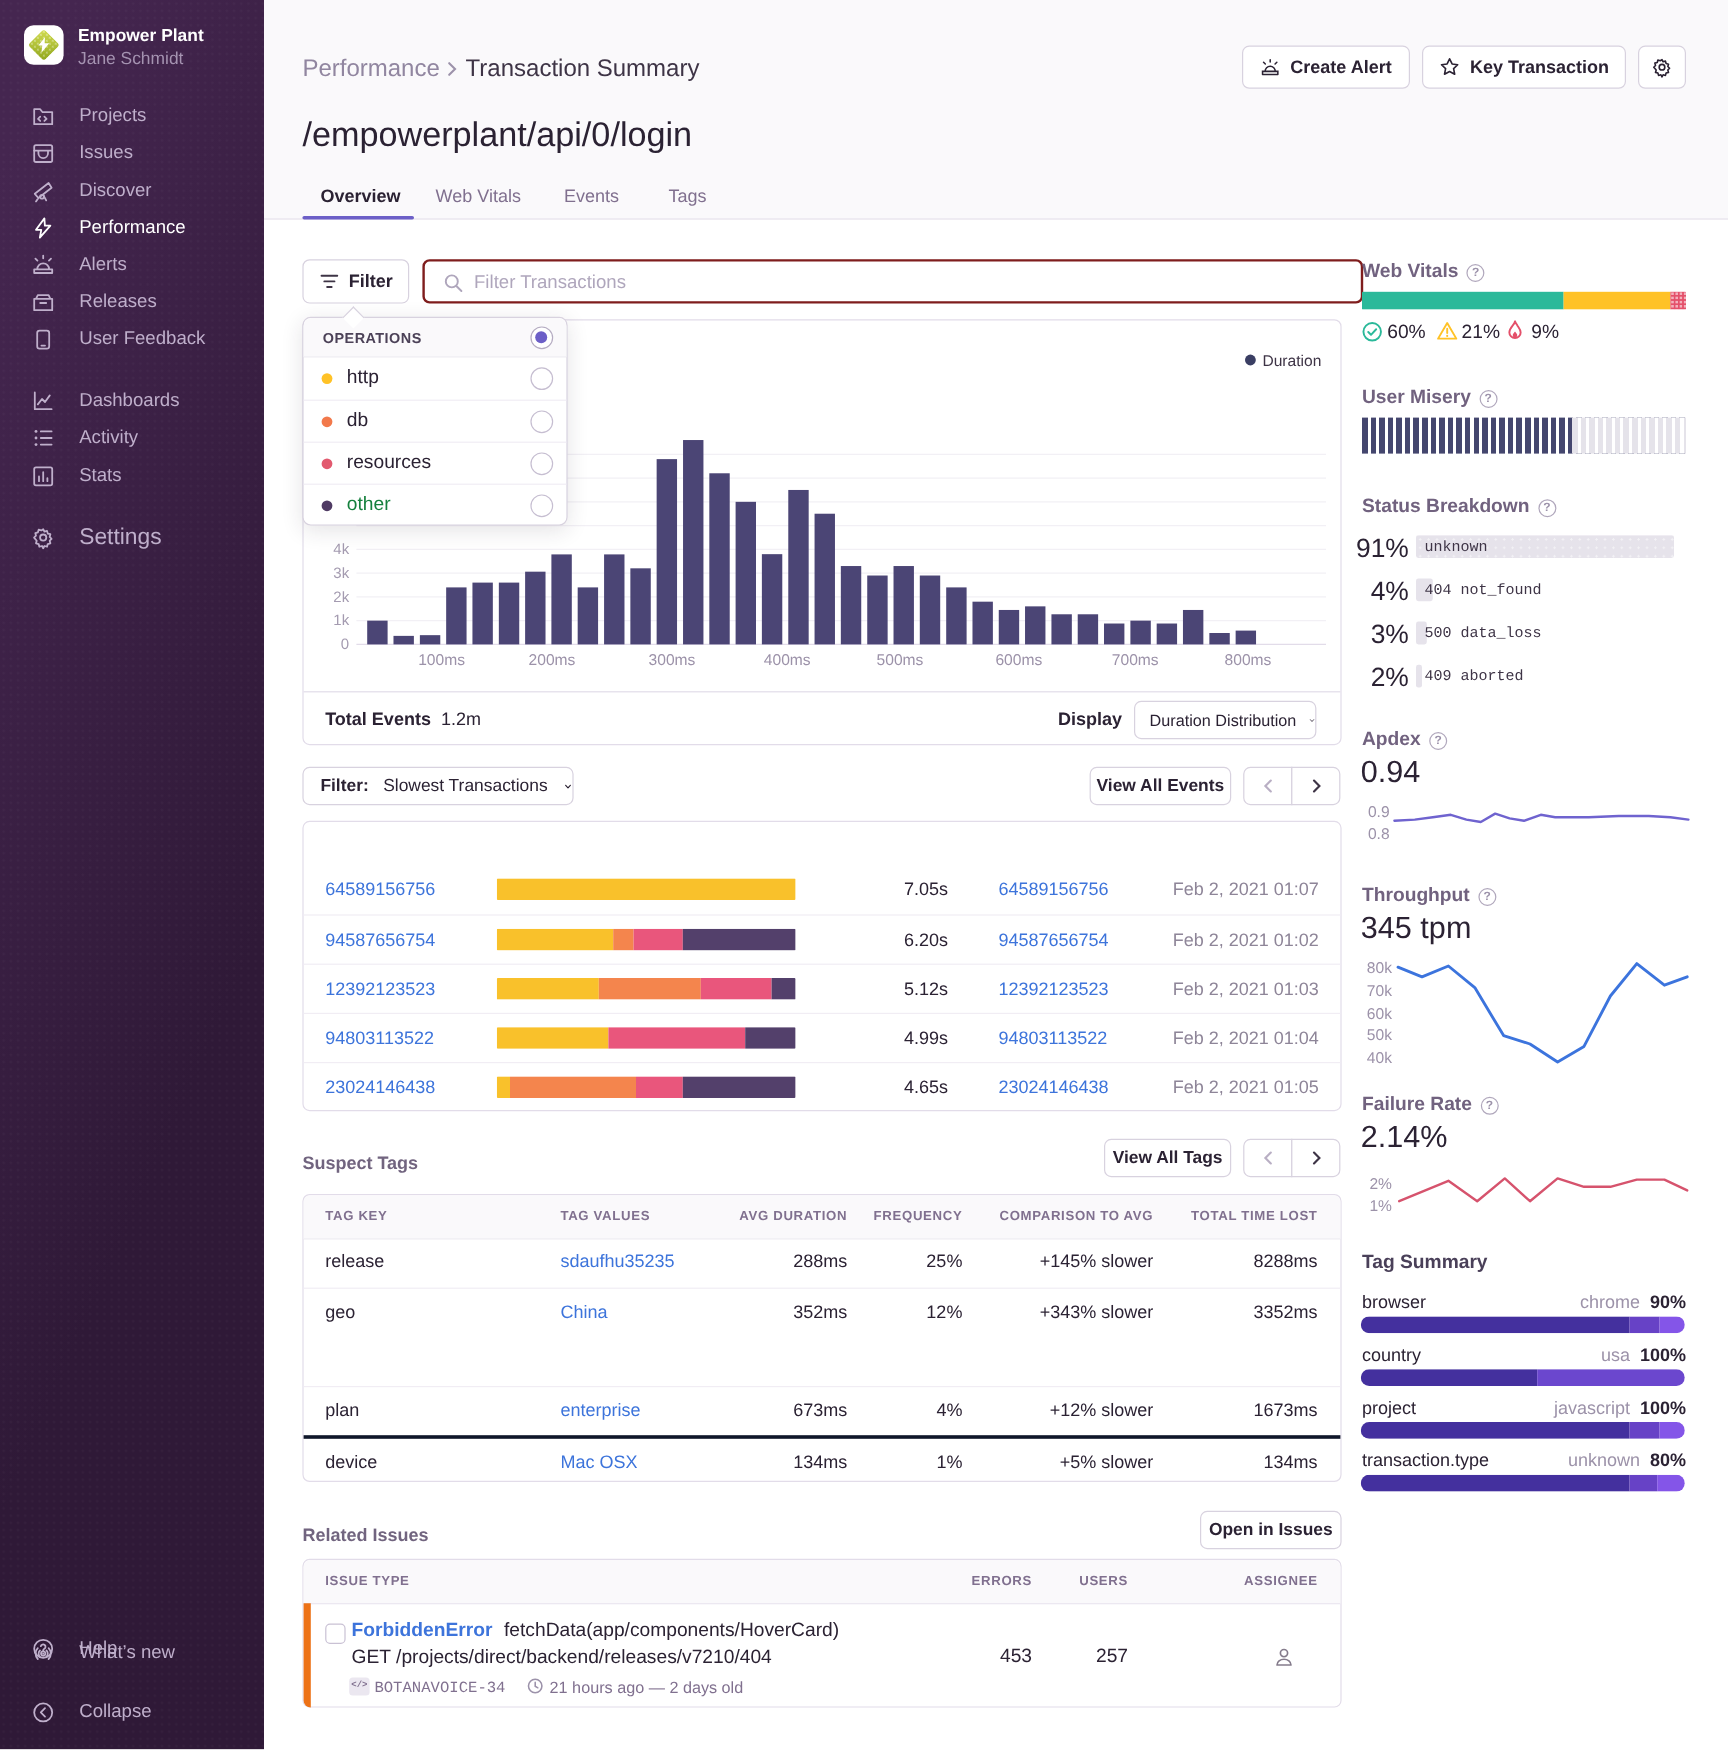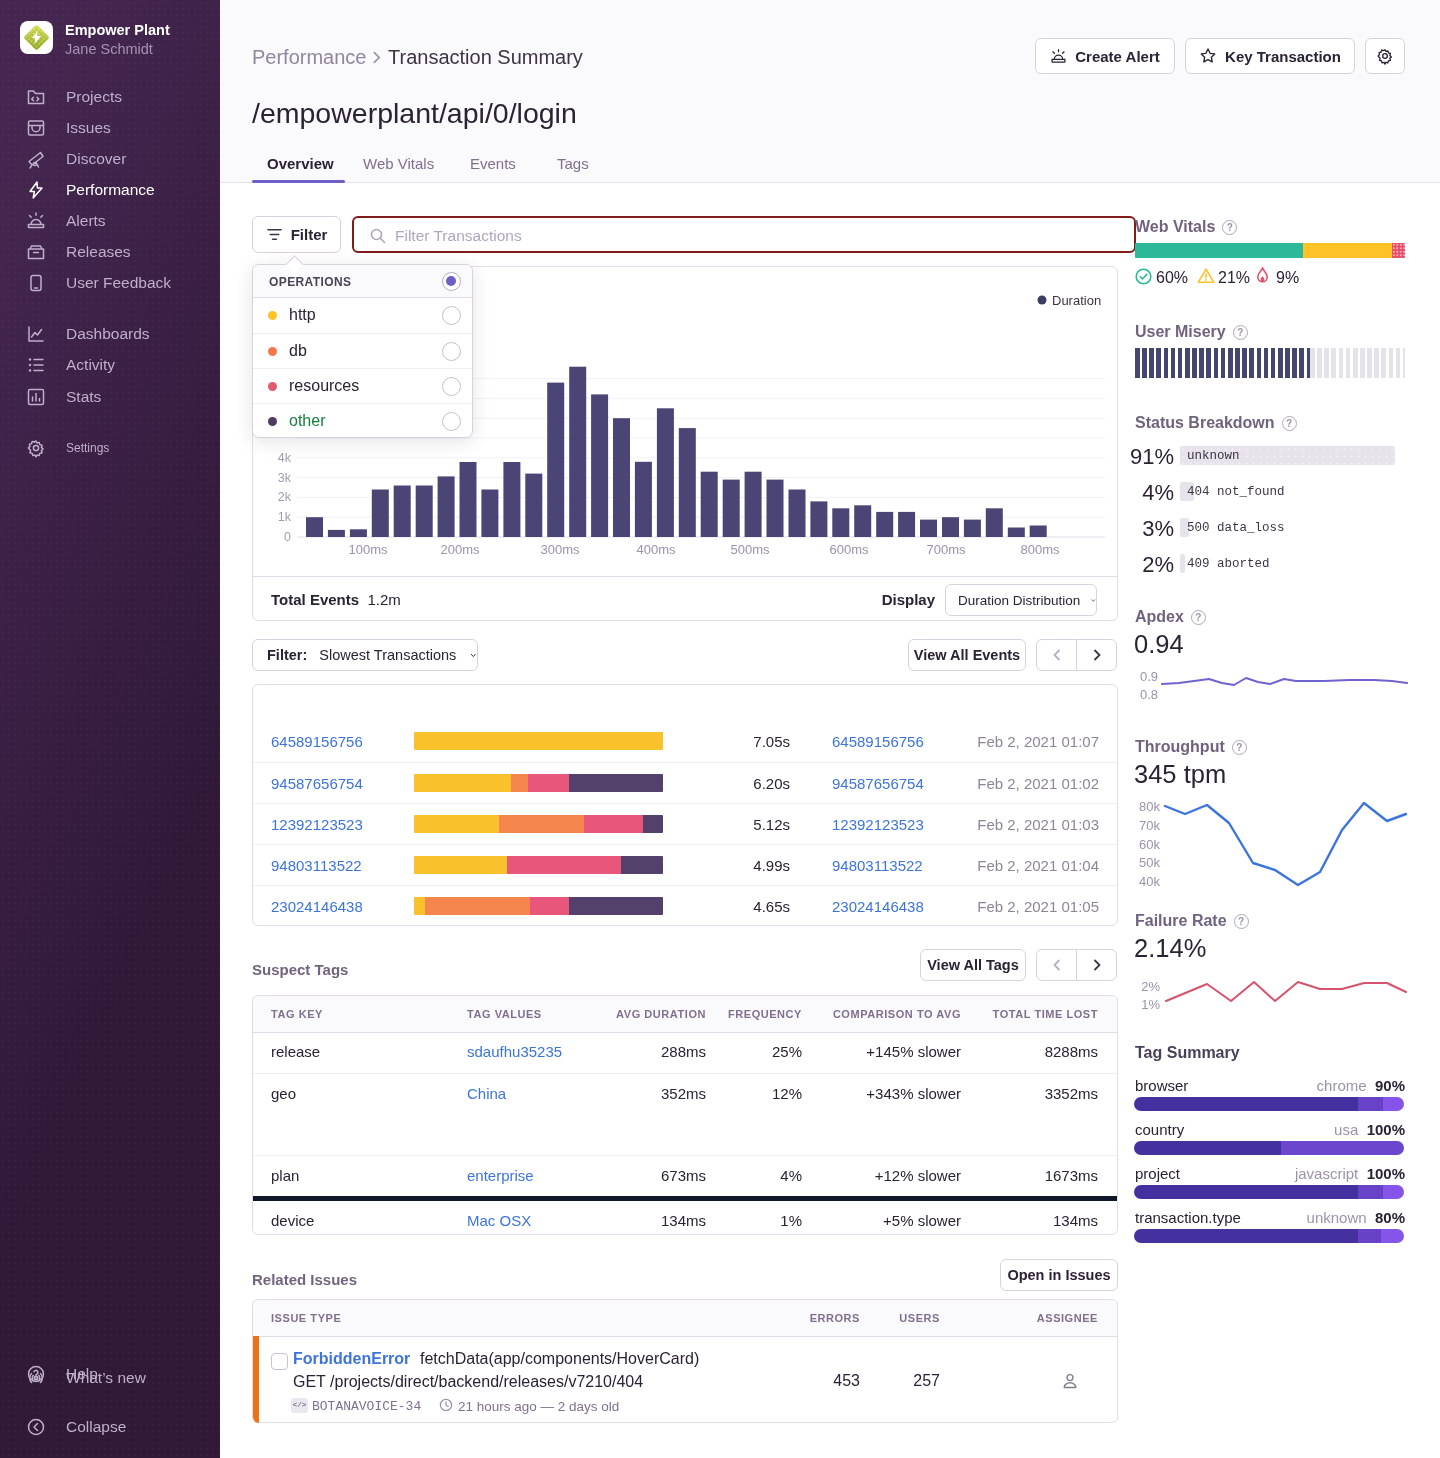--- a/index.html
+++ b/index.html
@@ -100,21 +100,21 @@
             <rect x="2.5" y="2.5" width="15" height="15" rx="1.5" stroke="#BFAFCB" stroke-width="1.5" fill="none" stroke-linecap="round" stroke-linejoin="round"></rect>
             <path d="M6.5 14 v-4 M10 14 V6.5 M13.5 14 v-2.5" stroke="#BFAFCB" stroke-width="1.5" fill="none" stroke-linecap="round" stroke-linejoin="round"></path>
           </svg></div>
         <div class="abs" style="left:66px;top:5px;font-size:15.5px;line-height:20px;color:#BFAFCB;font-weight:normal">Stats</div>
       </div>
       <div class="abs" style="left:0;top:433px;width:220px;height:30px">
         <div class="abs" style="left:26px;top:5px;width:20px;height:20px"><svg width="20" height="20" viewBox="0 0 20 20">
             <circle cx="10" cy="10" r="2.6" stroke="#BFAFCB" stroke-width="1.5" fill="none" stroke-linecap="round" stroke-linejoin="round"></circle>
             <path d="M10 3 l1 2 2.2-.6 .6 2.2 2.2.6-.6 2.2 1.6 1.6-1.6 1.6 .6 2.2-2.2.6-.6 2.2-2.2-.6-1 2-1-2-2.2.6-.6-2.2-2.2-.6 .6-2.2L2.4 10 4 8.4 3.4 6.2 5.6 5.6 6.2 3.4 8.4 4z" stroke="#BFAFCB" stroke-width="1.5" fill="none" stroke-linecap="round" stroke-linejoin="round"></path>
           </svg></div>
-        <div class="abs" style="left:66px;top:5px;font-size:12px;line-height:20px;color:#BFAFCB;font-weight:normal">Settings</div>
+        <div class="abs" style="left:66px;top:5px;font-size:19px;line-height:20px;color:#BFAFCB;font-weight:normal">Settings</div>
       </div>
       <div class="abs" style="left:0;top:1359px;width:200px;height:30px">
         <div class="abs" style="left:26px;top:5px;width:20px;height:20px"><svg width="20" height="20" viewBox="0 0 20 20">
             <circle cx="10" cy="10" r="7.5" stroke="#BFAFCB" stroke-width="1.5" fill="none" stroke-linecap="round" stroke-linejoin="round"></circle>
             <path d="M8 7.8 a2 2 0 1 1 2.7 2.4 c-.5.3-.7.7-.7 1.3" stroke="#BFAFCB" stroke-width="1.5" fill="none" stroke-linecap="round" stroke-linejoin="round"></path>
             <circle cx="10" cy="14" r="0.9" fill="#BFAFCB"></circle>
           </svg></div>
         <div class="abs" style="left:66px;top:5px;font-size:15.5px;line-height:20px;color:#BFAFCB;font-weight:normal">Help</div>
       </div>
       <div class="abs" style="left:0;top:1363px;width:220px;height:30px">
@@ -395,21 +395,21 @@
         <span class="cell dark" style="right:19px;top:11px;font-size:15px">3352ms</span>
       </div>
       <div class="trow" style="top:159px;height:41px;border-top:1px solid #F1EDF4;">
         <span class="cell dark" style="left:18px;top:11px;font-size:15px">plan</span>
         <span class="cell link" style="left:214px;top:11px;font-size:15px">enterprise</span>
         <span class="cell dark" style="right:411px;top:11px;font-size:15px">673ms</span>
         <span class="cell dark" style="right:315px;top:11px;font-size:15px">4%</span>
         <span class="cell dark" style="right:156px;top:11px;font-size:15px">+12% slower</span>
         <span class="cell dark" style="right:19px;top:11px;font-size:15px">1673ms</span>
       </div>
-      <div class="trow" style="top:200px;height:41px;border-top:5px solid #0f172a;">
+      <div class="trow" style="top:200px;height:41px;border-top:3px solid #0f172a;">
         <span class="cell dark" style="left:18px;top:11px;font-size:15px">device</span>
         <span class="cell link" style="left:214px;top:11px;font-size:15px">Mac OSX</span>
         <span class="cell dark" style="right:411px;top:11px;font-size:15px">134ms</span>
         <span class="cell dark" style="right:315px;top:11px;font-size:15px">1%</span>
         <span class="cell dark" style="right:156px;top:11px;font-size:15px">+5% slower</span>
         <span class="cell dark" style="right:19px;top:11px;font-size:15px">134ms</span>
       </div>
 </div>
 
 <div class="secthead" style="left:252px;top:1271px">Related Issues</div>

